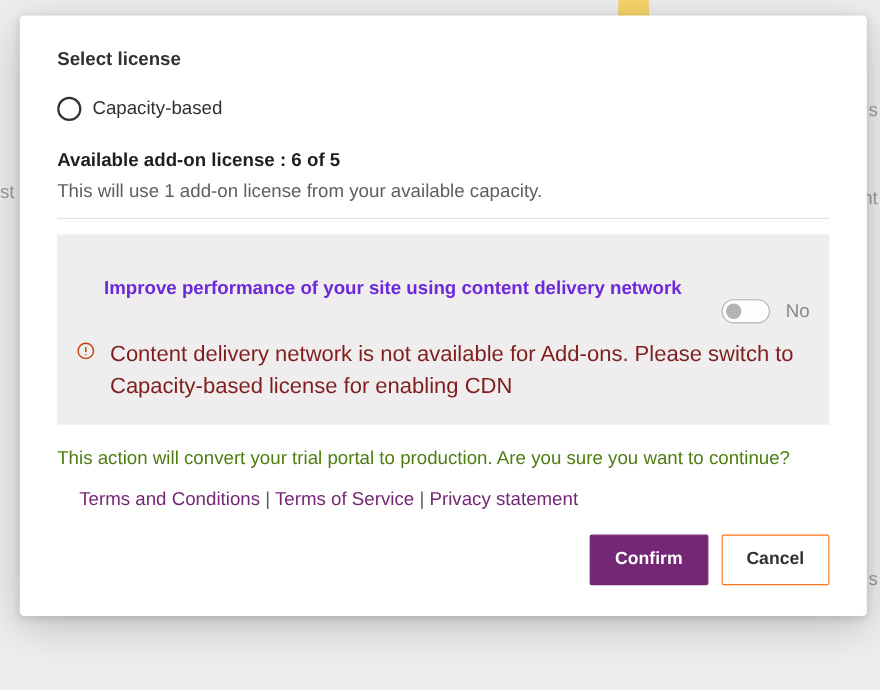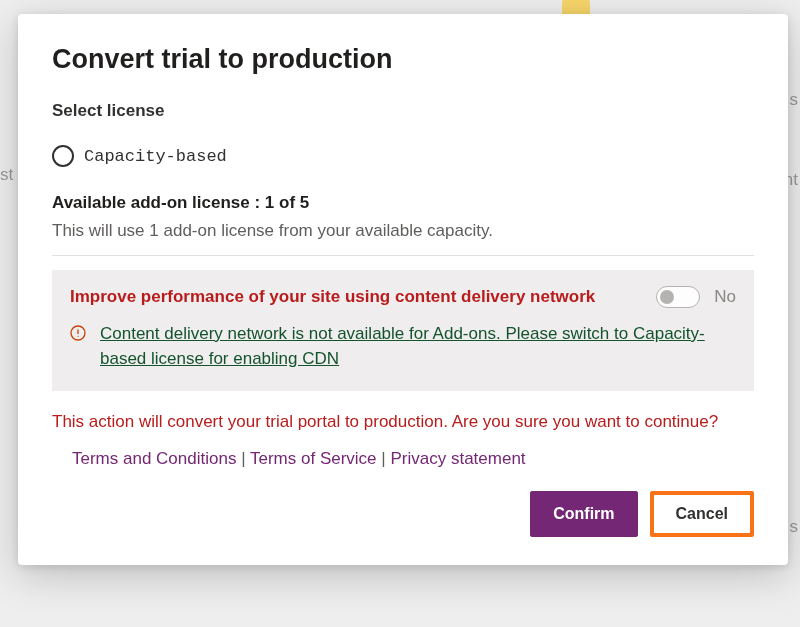--- a/index.html
+++ b/index.html
@@ -45,21 +45,20 @@
     font-size: 17px;
     font-weight: 600;
     color: #323130;
     margin-bottom: 24px;
   }
   .radio-row {
     display: flex;
     gap: 63px;
     align-items: center;
     margin-bottom: 26px;
-    font-family: Liberation Mono, monospace;
   }
   .radio-option {
     display: flex;
     align-items: center;
     gap: 10px;
     cursor: pointer;
     font-size: 17px;
     color: #323130;
   }
   .radio-circle {
@@ -103,25 +102,26 @@
   .cdn-head {
     display: flex;
     align-items: center;
     justify-content: space-between;
     gap: 12px;
     margin-bottom: 14px;
   }
   .cdn-title {
     font-size: 17px;
     font-weight: 600;
-    color: #b91c1c;
+    color: #6d28d9;
     flex: 1;
+    text-align: center;
   }
   .toggle-wrap {
-    display: flex; align-items: center; gap: 14px;
+    display: flex; align-items: center; gap: 14px; margin-top: 43px;
   }
   .toggle {
     width: 44px; height: 22px;
     border-radius: 11px;
     border: 1px solid #b5b3b1;
     background: #fdfdfd;
     position: relative;
   }
   .toggle-knob {
     position: absolute;
@@ -139,28 +139,27 @@
     gap: 14px;
     align-items: flex-start;
   }
   .info-icon {
     flex: 0 0 auto;
     width: 16px; height: 16px;
     margin-top: 3px;
     color: #c5400a;
   }
   .cdn-msg-text {
-    font-size: 17px;
-    color: #14532d;
+    font-size: 20px;
+    color: #7f1d1d;
     line-height: 1.45;
-    text-decoration: underline;
   }
   .confirm-text {
     font-size: 17px;
-    color: #b91c1c;
+    color: #4d7c0f;
     line-height: 1.5;
     margin-bottom: 14px;
   }
   .links {
     font-size: 17px;
     color: #742774;
     margin-bottom: 22px;
     margin-left: 20px;
   }
   .links a {
@@ -188,49 +187,48 @@
   }
   .btn-primary {
     background: #742774;
     color: #fff;
     border: 1px solid #742774;
     font-weight: 600;
   }
   .btn-secondary {
     background: #fff;
     color: #323130;
-    border: 4px solid #f97316;
+    border: 1px solid #f97316;
     font-weight: 600;
   }
 </style>
 </head>
 <body>
 
 <div class="backdrop">
   <div class="folder"></div>
   <div class="bg2">d s</div>
   <div class="bg3">di</div>
   <div class="bg4">st</div>
   <div class="bg5">nt</div>
   <div class="bg7">s</div>
 </div>
 
 <div class="dialog">
-  <h1 class="dialog-title">Convert trial to production</h1>
 
   <div class="section-label">Select license</div>
 
   <div class="radio-row">
     <label class="radio-option">
       <span class="radio-circle"></span>
       <span>Capacity-based</span>
     </label>
   </div>
 
-  <div class="avail-label">Available add-on license : 1 of 5</div>
+  <div class="avail-label">Available add-on license : 6 of 5</div>
   <div class="avail-desc">This will use 1 add-on license from your available capacity.</div>
 
   <div class="divider"></div>
 
   <div class="cdn-box">
     <div class="cdn-head">
       <div class="cdn-title">Improve performance of your site using content delivery network</div>
       <div class="toggle-wrap">
         <div class="toggle">
           <div class="toggle-knob"></div>

